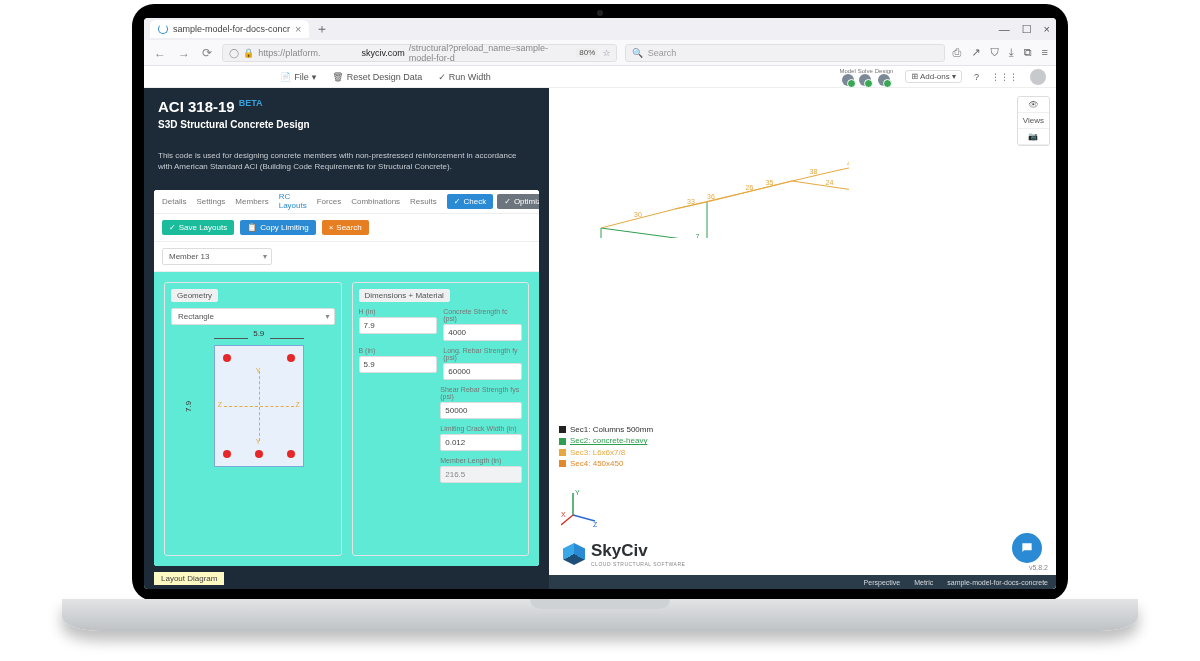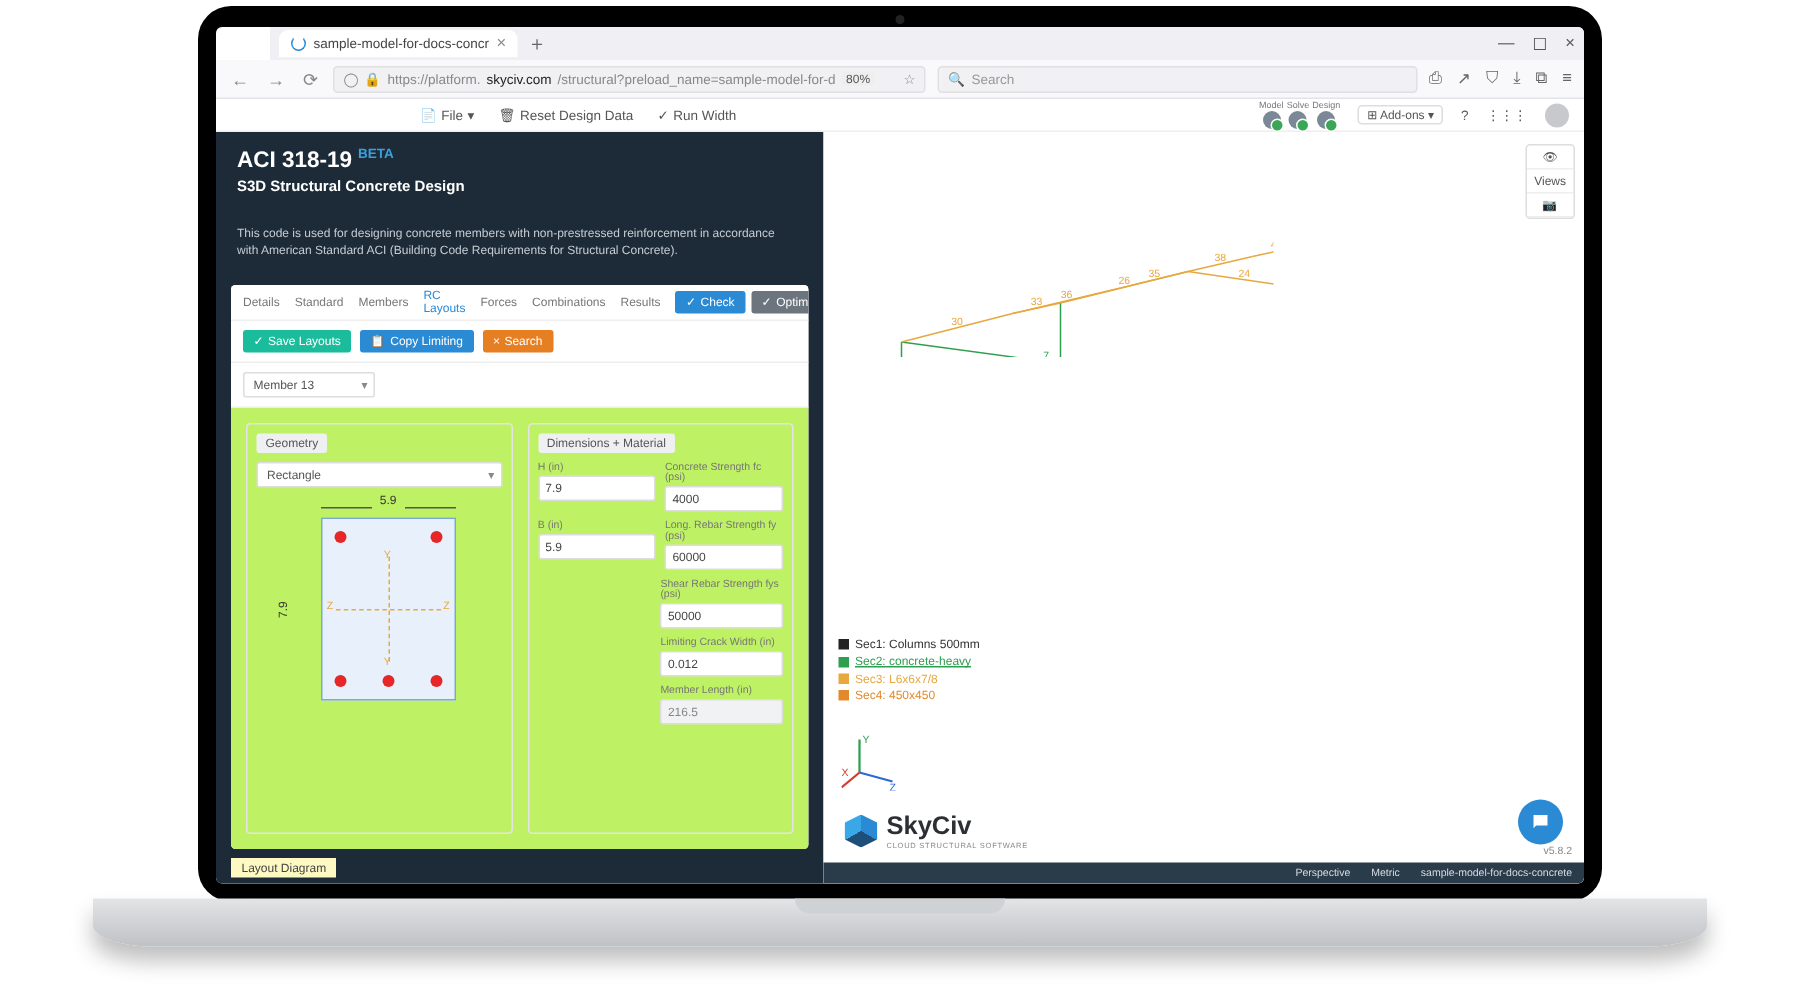--- a/index.html
+++ b/index.html
@@ -7,31 +7,31 @@
 
   
   .laptop-body { position: absolute; top: 4px; left: 132px; right: 132px; bottom: 60px; background: #000; border-radius: 22px; padding: 14px 12px 12px 12px; }
   .camera { position: absolute; top: 6px; left: 50%; transform: translateX(-50%); width: 6px; height: 6px; background: #222; border-radius: 50%; }
   .laptop-base { position: absolute; left: 62px; right: 62px; bottom: 30px; height: 32px; background: linear-gradient(#e2e4e6, #bfc2c5); border-radius: 0 0 40px 40px / 0 0 14px 14px; box-shadow: 0 10px 14px rgba(0,0,0,.25); }
   .laptop-notch { position: absolute; left: 50%; transform: translateX(-50%); top: 0; width: 140px; height: 10px; background: #cfd2d5; border-radius: 0 0 10px 10px; }
 
   .screen { background: #fff; width: 100%; height: 100%; border-radius: 4px; overflow: hidden; display: flex; flex-direction: column; font-size: 10px; color: #333; }
 
   
-  .browser-tabs { height: 22px; background: #f0f0f4; display: flex; align-items: center; padding: 0 6px; margin-left: 36px; }
+  .browser-tabs { height: 22px; background: #f0f0f4; display: flex; align-items: center; padding: 0 6px; }
   .tab { display: flex; align-items: center; gap: 5px; background: #fff; height: 18px; padding: 0 8px; border-radius: 6px 6px 0 0; font-size: 9px; color: #444; max-width: 160px; }
   .tab .fav { width: 10px; height: 10px; border: 1.5px solid #2a8ad4; border-radius: 50%; border-top-color: transparent; }
   .tab .x { color: #888; font-size: 11px; }
   .tab-plus { margin-left: 6px; color: #666; font-size: 13px; }
   .win-controls { margin-left: auto; display: flex; gap: 12px; color: #555; font-size: 11px; }
 
   .browser-url { height: 26px; background: #f9f9fb; border-bottom: 1px solid #e4e4e8; display: flex; align-items: center; padding: 0 8px; gap: 8px; }
   .nav-btn { color: #888; font-size: 12px; padding: 0 2px; }
   .url-bar { flex: 1; height: 18px; background: #f1f1f4; border: 1px solid #e0e0e4; border-radius: 3px; display: flex; align-items: center; padding: 0 6px; font-size: 9px; color: #888; gap: 4px; }
-  .url-bar .domain { color: #222; }
+  .url-bar .domain { color: #222; margin-left: 37px; }
   .url-zoom { background: #eee; border-radius: 2px; padding: 0 3px; font-size: 8px; color: #555; }
   .search-bar { flex: 0.8; height: 18px; background: #f1f1f4; border: 1px solid #e0e0e4; border-radius: 3px; display: flex; align-items: center; padding: 0 6px; font-size: 9px; color: #888; gap: 4px; }
   .chrome-icons { display: flex; gap: 10px; color: #666; font-size: 11px; }
 
   
   .app-toolbar { height: 22px; border-bottom: 1px solid #eee; display: flex; align-items: center; padding: 0 10px; gap: 16px; font-size: 9px; color: #555; }
   .app-toolbar .tb-item { display: flex; align-items: center; gap: 3px; }
   .app-toolbar .right { margin-left: auto; display: flex; align-items: center; gap: 12px; }
   .stage-icons { display: flex; gap: 2px; align-items: flex-end; }
   .stage { display: flex; flex-direction: column; align-items: center; }
@@ -61,21 +61,21 @@
   .btn-blue { background: #2a8ad4; }
   .btn-gray { background: #6c757d; }
   .btn-teal { background: #1abc9c; }
   .btn-orange { background: #e67e22; }
 
   .toolbar2 { background: #fff; padding: 6px 8px; display: flex; gap: 6px; align-items: center; border-bottom: 1px solid #eee; }
   .select { background: #fff; border: 1px solid #ddd; border-radius: 2px; font-size: 8px; padding: 3px 16px 3px 6px; color: #555; position: relative; }
   .select::after { content: "▾"; position: absolute; right: 4px; font-size: 8px; color: #888; }
   .member-row { padding: 6px 8px; background: #fff; border-bottom: 1px solid #eee; }
 
-  .form-body { flex: 1; display: flex; gap: 10px; padding: 10px; background: #bef264; }
+  .form-body { flex: 1; display: flex; gap: 10px; padding: 10px; background: #5eead4; }
   .col-geo { flex: 1; border: 1px solid #e4e4e8; border-radius: 3px; padding: 6px; }
   .col-dim { flex: 1; border: 1px solid #e4e4e8; border-radius: 3px; padding: 6px; }
   .sec-head { background: #eef0f2; display: inline-block; font-size: 8px; padding: 2px 6px; color: #555; border-radius: 2px; margin-bottom: 6px; }
   .form-row { display: flex; gap: 6px; margin-bottom: 6px; }
   .form-group { flex: 1; }
   .lbl { font-size: 7px; color: #777; margin-bottom: 2px; display: block; }
   .inp { width: 100%; border: 1px solid #ddd; border-radius: 2px; font-size: 8px; padding: 3px 4px; color: #444; }
   .inp.disabled { background: #f1f2f3; color: #888; }
 
   .section-diagram { margin-top: 6px; display: flex; justify-content: center; }
@@ -190,40 +190,40 @@
       <div class="left-panel">
         <div class="panel-header">
           <div><span class="panel-title">ACI 318-19</span><span class="beta">BETA</span></div>
           <div class="panel-sub">S3D Structural Concrete Design</div>
           <div class="panel-desc">This code is used for designing concrete members with non-prestressed reinforcement in accordance with American Standard ACI (Building Code Requirements for Structural Concrete).</div>
         </div>
 
         <div class="card">
           <div class="tabsrow">
             <span class="t">Details</span>
-            <span class="t">Standard</span>
+            <span class="t">Settings</span>
             <span class="t">Members</span>
             <span class="t active">RC Layouts</span>
             <span class="t">Forces</span>
             <span class="t">Combinations</span>
             <span class="t">Results</span>
             <div class="actions">
               <button class="btn btn-blue">✓ <span>Check</span></button>
               <button class="btn btn-gray">✓ <span>Optimize</span></button>
             </div>
           </div>
 
           <div class="toolbar2">
             <button class="btn btn-teal">✓ <span>Save Layouts</span></button>
             <button class="btn btn-blue">📋 <span>Copy Limiting</span></button>
             <button class="btn btn-orange">× <span>Search</span></button>
           </div>
 
           <div class="member-row">
-            <div class="select" style="width:88px"><span>Member 13</span></div>
+            <div class="select" style="width:110px"><span>Member 13</span></div>
           </div>
 
           <div class="form-body">
             <div class="col-geo">
               <div class="sec-head">Geometry</div>
               <div class="select" style="width:100%"><span>Rectangle</span></div>
               <div class="section-diagram">
                 <div class="section-rect">
                   <div class="dim-top">5.9</div>
                   <div class="dim-left">7.9</div>

